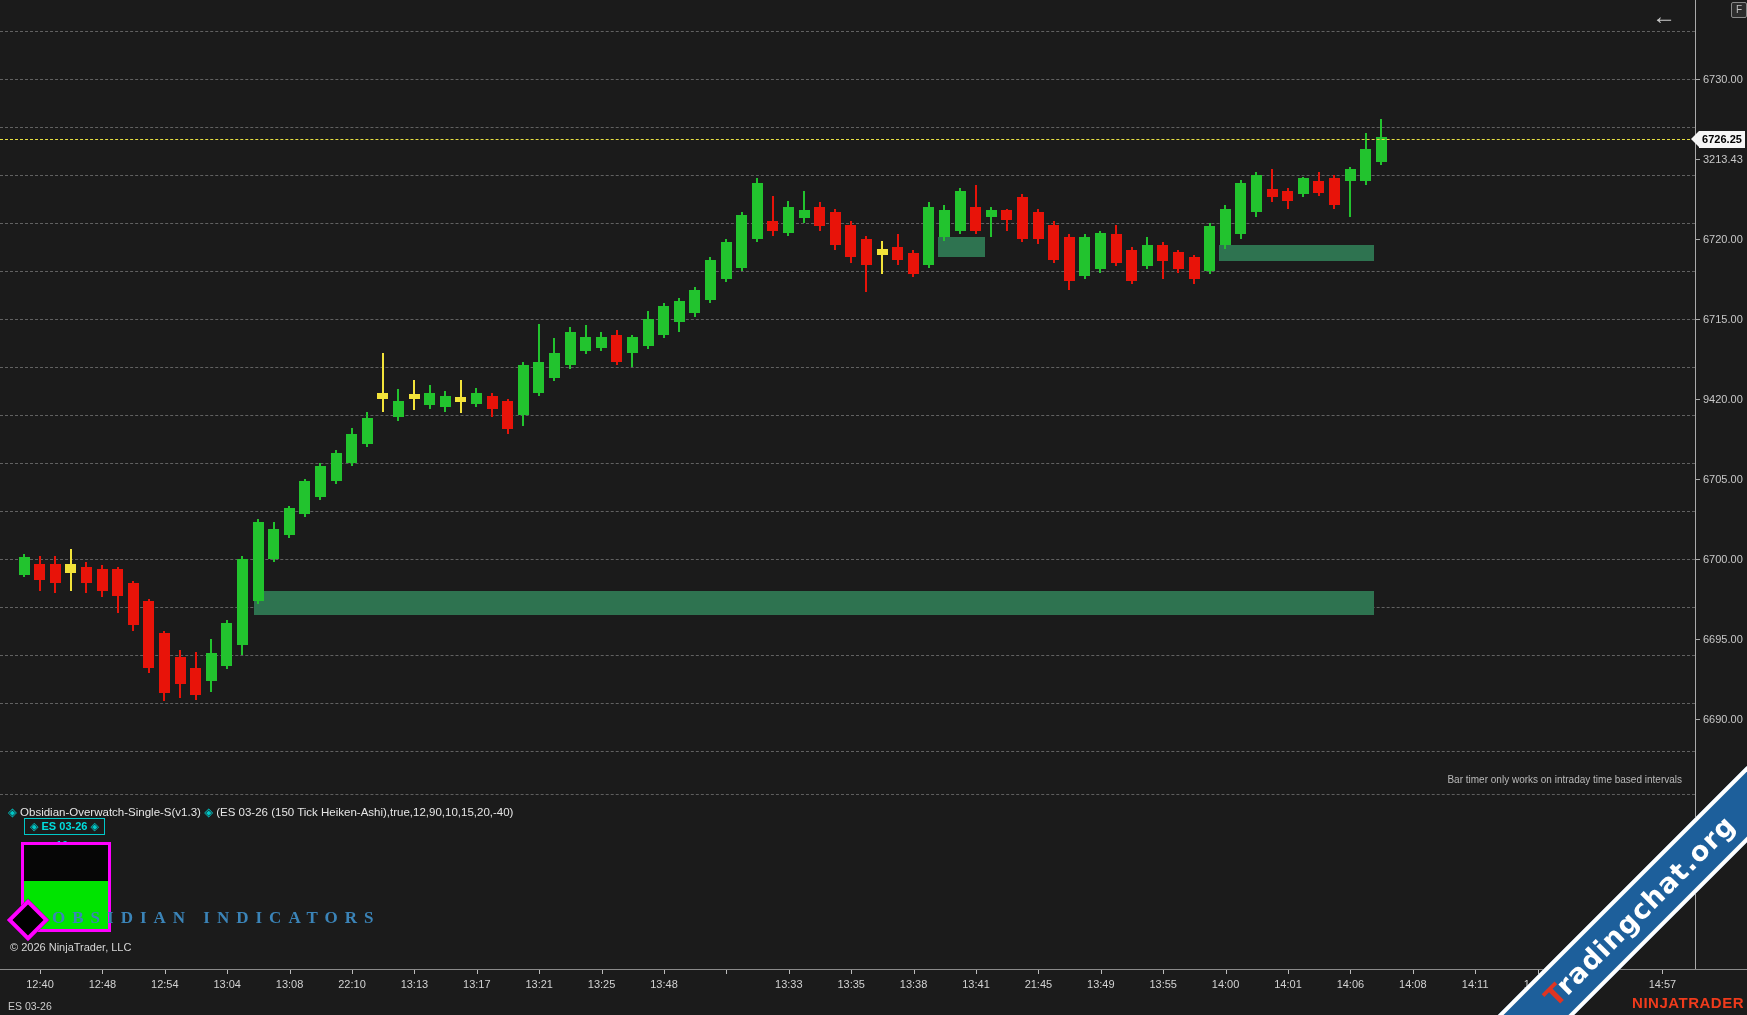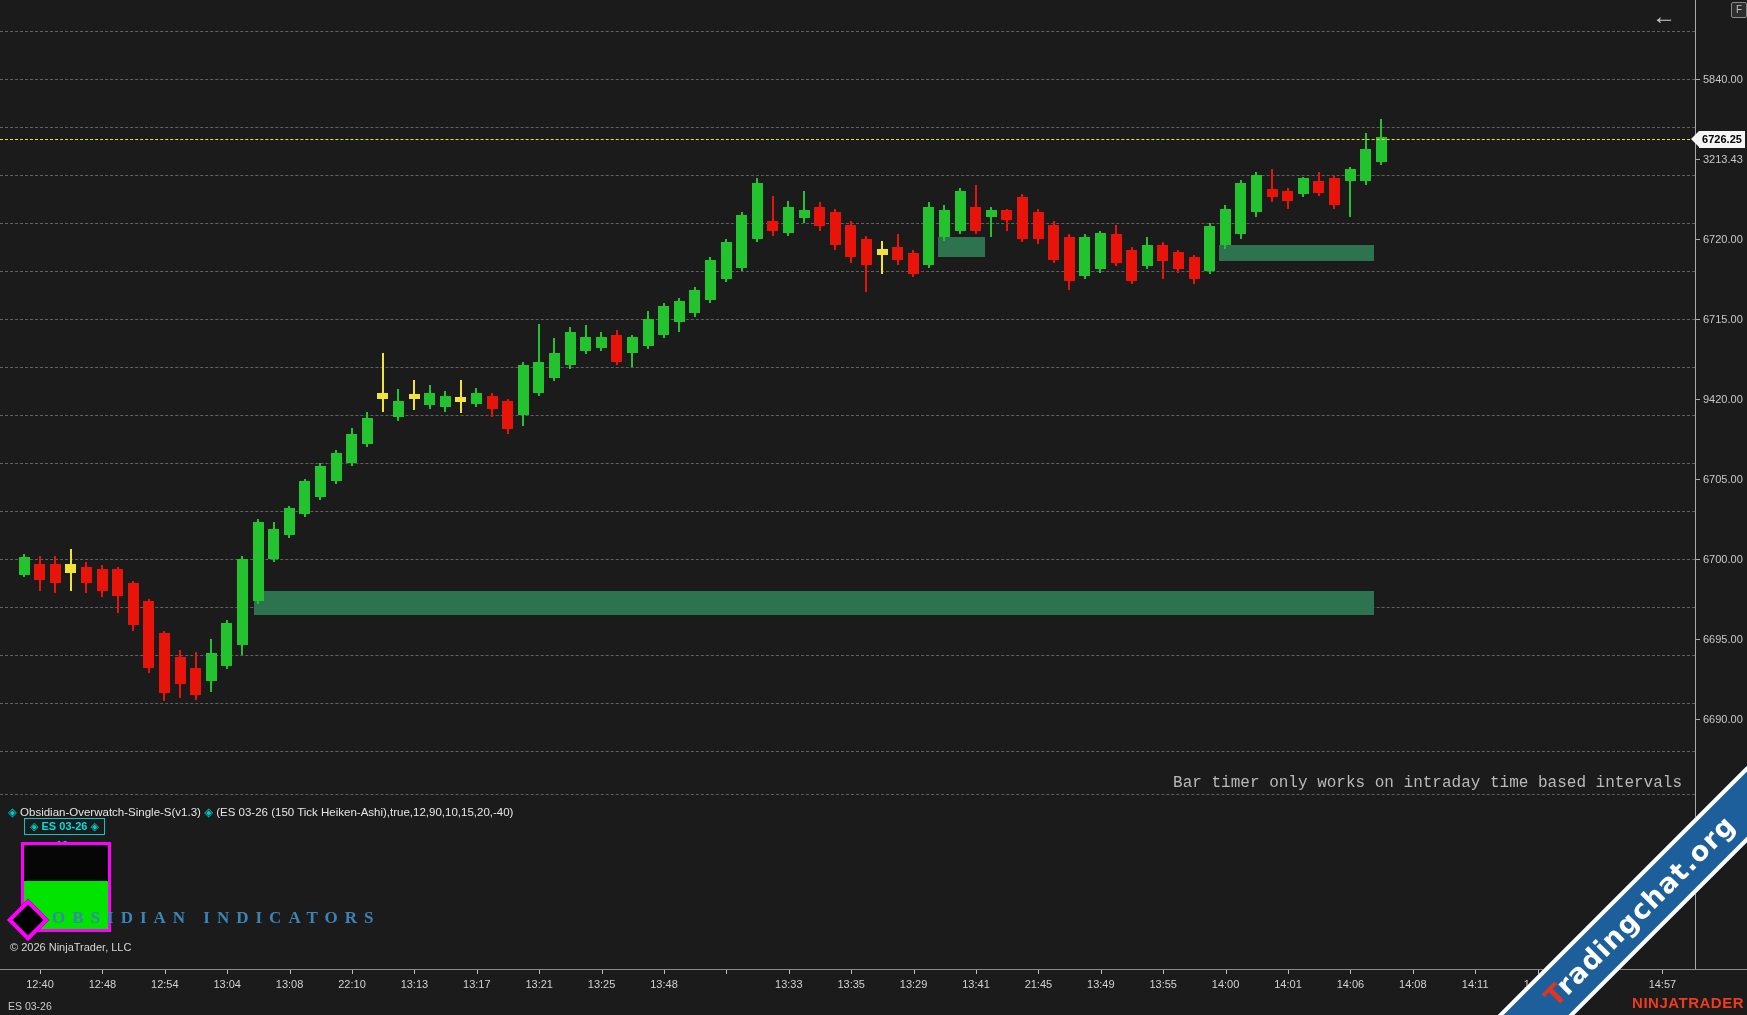--- a/index.html
+++ b/index.html
@@ -12,21 +12,21 @@
   .title-bar .t{position:absolute;left:10px;top:5px;font-size:11.5px;color:#cfcfcf;white-space:nowrap;}
 
   
   #chart{position:absolute;left:0;top:0;width:1695px;height:798px;overflow:hidden;}
   .gridline{position:absolute;left:0;width:1695px;height:0;border-top:1px dashed #6e6e6e;opacity:.85;}
   .cur-price-line{position:absolute;left:0;width:1695px;height:0;border-top:1px dashed #e6df43;z-index:6;}
   .zone{position:absolute;background:#2e7350;z-index:2;}
   .wick{position:absolute;width:2px;z-index:3;}
   .body{position:absolute;z-index:4;}
   .splitter{position:absolute;left:0;top:794px;width:1695px;border-top:1px dashed #5d5d5d;}
-  .bar-timer-note{position:absolute;top:774px;right:13px;font-size:16px;color:#b9b9b9;font-family:Liberation Mono, monospace;}
+  .bar-timer-note{position:absolute;top:774px;right:13px;font-size:10px;color:#b9b9b9;}
   .back-arrow{position:absolute;left:1652px;top:2px;font-size:24px;color:#c9c9c9;cursor:pointer;z-index:7;}
 
   
   #price-axis{position:absolute;left:1695px;top:0;width:52px;height:798px;background:#1b1b1b;}
   .axis-vline{position:absolute;left:0;top:0;width:1px;height:969px;background:#a9a9a9;z-index:5;}
   .p-label{position:absolute;left:8px;font-size:11px;color:#c8c8c8;transform:translateY(-50%);white-space:nowrap;}
   .p-tick{position:absolute;left:0;width:5px;height:1px;background:#a9a9a9;}
   .f-badge{position:absolute;width:14px;height:14px;background:#2d2d2d;border:1px solid #8a8a8a;
            color:#c0c0c0;font-size:10px;line-height:13px;text-align:center;border-radius:2px;z-index:8;}
   .price-box{position:absolute;left:4px;top:131px;width:46px;height:17px;background:#f5f5f5;color:#000;
@@ -282,21 +282,21 @@
     <div class="cur-price-line" id="cur-line" style="top: 139px;"></div>
     <div class="splitter"></div>
     <div class="bar-timer-note">Bar timer only works on intraday time based intervals</div>
     <div class="back-arrow">←</div>
   </div>
 
   <div id="price-axis">
     <div class="f-badge" style="left:36px;top:2px;">F</div>
     <div id="price-labels">
         <div class="p-tick" style="top: 79px;"></div>
-        <div class="p-label" style="top: 79px;">5840.00</div>
+        <div class="p-label" style="top: 79px;">6730.00</div>
         <div class="p-tick" style="top: 159px;"></div>
         <div class="p-label" style="top: 159px;">3213.43</div>
         <div class="p-tick" style="top: 239px;"></div>
         <div class="p-label" style="top: 239px;">6720.00</div>
         <div class="p-tick" style="top: 319px;"></div>
         <div class="p-label" style="top: 319px;">6715.00</div>
         <div class="p-tick" style="top: 399px;"></div>
         <div class="p-label" style="top: 399px;">9420.00</div>
         <div class="p-tick" style="top: 479px;"></div>
         <div class="p-label" style="top: 479px;">6705.00</div>
@@ -362,21 +362,21 @@
         <div class="t-label" style="left: 601.6px;">13:25</div>
         <div class="t-tick" style="left: 664px;"></div>
         <div class="t-label" style="left: 664px;">13:48</div>
         <div class="t-tick" style="left: 726.4px;"></div>
         <div class="t-label" style="left: 709px; margin-top: 43px;">13:32</div>
         <div class="t-tick" style="left: 788.8px;"></div>
         <div class="t-label" style="left: 788.8px;">13:33</div>
         <div class="t-tick" style="left: 851.2px;"></div>
         <div class="t-label" style="left: 851.2px;">13:35</div>
         <div class="t-tick" style="left: 913.6px;"></div>
-        <div class="t-label" style="left: 913.6px;">13:29</div>
+        <div class="t-label" style="left: 913.6px;">13:38</div>
         <div class="t-tick" style="left: 976px;"></div>
         <div class="t-label" style="left: 976px;">13:41</div>
         <div class="t-tick" style="left: 1038.4px;"></div>
         <div class="t-label" style="left: 1038.4px;">21:45</div>
         <div class="t-tick" style="left: 1100.8px;"></div>
         <div class="t-label" style="left: 1100.8px;">13:49</div>
         <div class="t-tick" style="left: 1163.2px;"></div>
         <div class="t-label" style="left: 1163.2px;">13:55</div>
         <div class="t-tick" style="left: 1225.6px;"></div>
         <div class="t-label" style="left: 1225.6px;">14:00</div>

